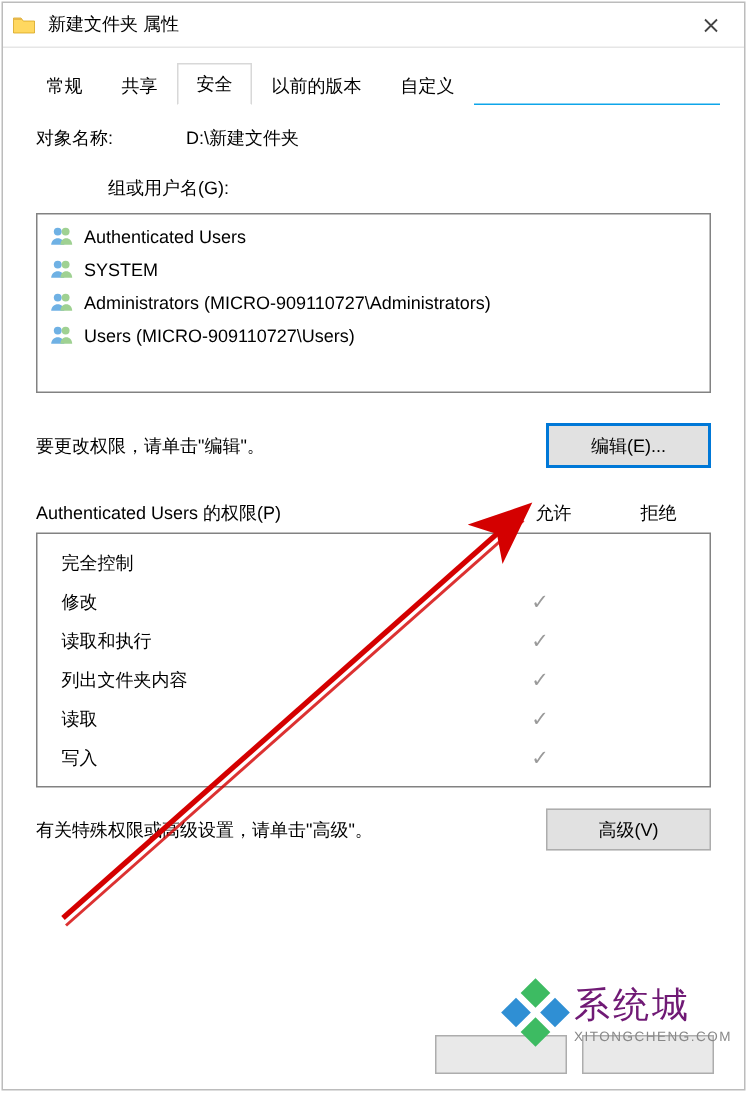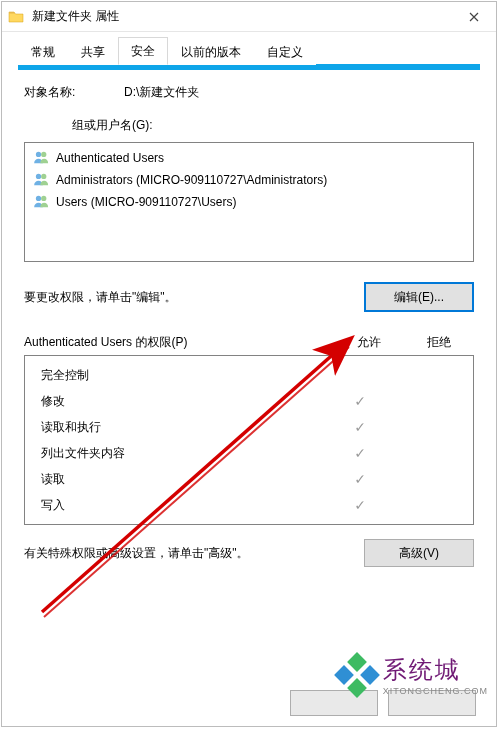--- a/index.html
+++ b/index.html
@@ -51,21 +51,21 @@
   .client {
     padding: 10px 16px 8px 16px;
   }
 
   
   .tabstrip {
     display: flex;
     align-items: flex-end;
     height: 28px;
     position: relative;
-    border-bottom: 6px solid #0ea5e9;
+    border-bottom: 1px solid #0ea5e9;
     text-align: center;
   }
   .tab {
     padding: 5px 12px 4px 12px;
     font-size: 12px;
     color: #000;
     background: #fff;
     border: 1px solid transparent;
     border-bottom: none;
     position: relative;
@@ -272,20 +272,31 @@
         </div>
         <div class="listitem">
           <span class="users-icon">
             <svg viewBox="0 0 20 16" width="18" height="14">
                 <circle cx="6" cy="5" r="3" fill="#6fb1e4"></circle>
                 <circle cx="12" cy="5" r="3" fill="#9fd192"></circle>
                 <path d="M1 15c0-3 2.5-5 5-5s5 2 5 5z" fill="#6fb1e4"></path>
                 <path d="M8 15c0-3 2-5 4.5-5s4.5 2 4.5 5z" fill="#9fd192"></path>
               </svg>
           </span>
+          <span>SYSTEM</span>
+        </div>
+        <div class="listitem">
+          <span class="users-icon">
+            <svg viewBox="0 0 20 16" width="18" height="14">
+                <circle cx="6" cy="5" r="3" fill="#6fb1e4"></circle>
+                <circle cx="12" cy="5" r="3" fill="#9fd192"></circle>
+                <path d="M1 15c0-3 2.5-5 5-5s5 2 5 5z" fill="#6fb1e4"></path>
+                <path d="M8 15c0-3 2-5 4.5-5s4.5 2 4.5 5z" fill="#9fd192"></path>
+              </svg>
+          </span>
           <span>Administrators (MICRO-909110727\Administrators)</span>
         </div>
         <div class="listitem">
           <span class="users-icon">
             <svg viewBox="0 0 20 16" width="18" height="14">
                 <circle cx="6" cy="5" r="3" fill="#6fb1e4"></circle>
                 <circle cx="12" cy="5" r="3" fill="#9fd192"></circle>
                 <path d="M1 15c0-3 2.5-5 5-5s5 2 5 5z" fill="#6fb1e4"></path>
                 <path d="M8 15c0-3 2-5 4.5-5s4.5 2 4.5 5z" fill="#9fd192"></path>
               </svg>

